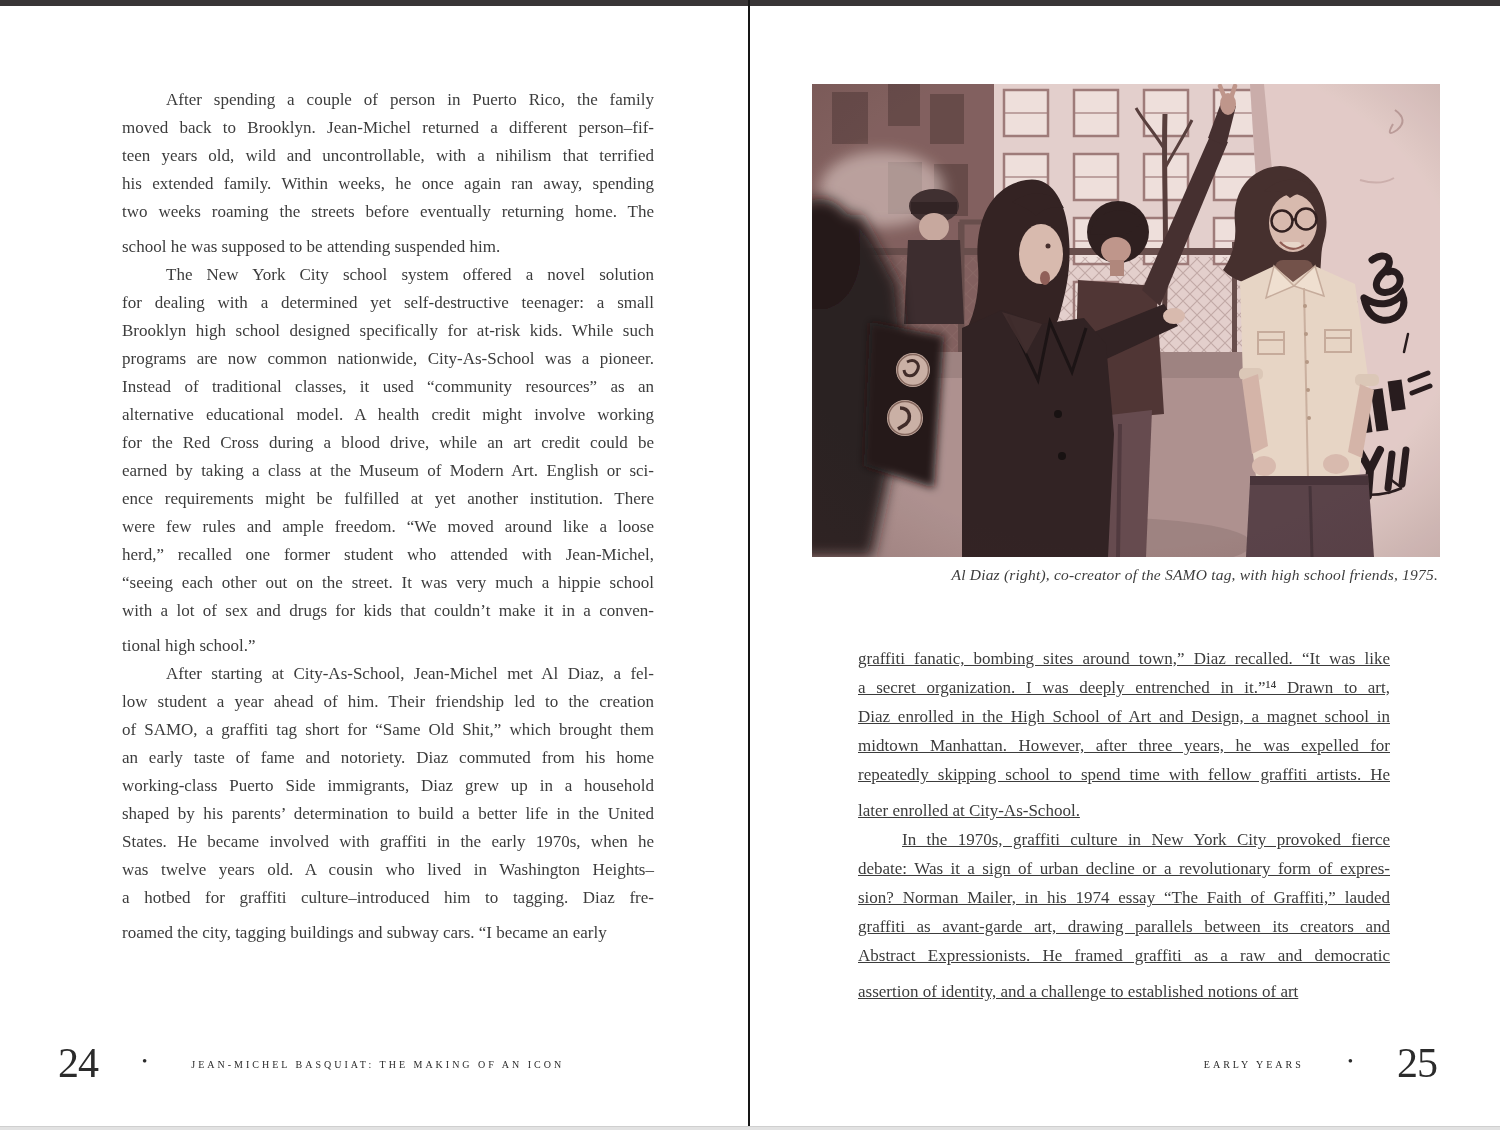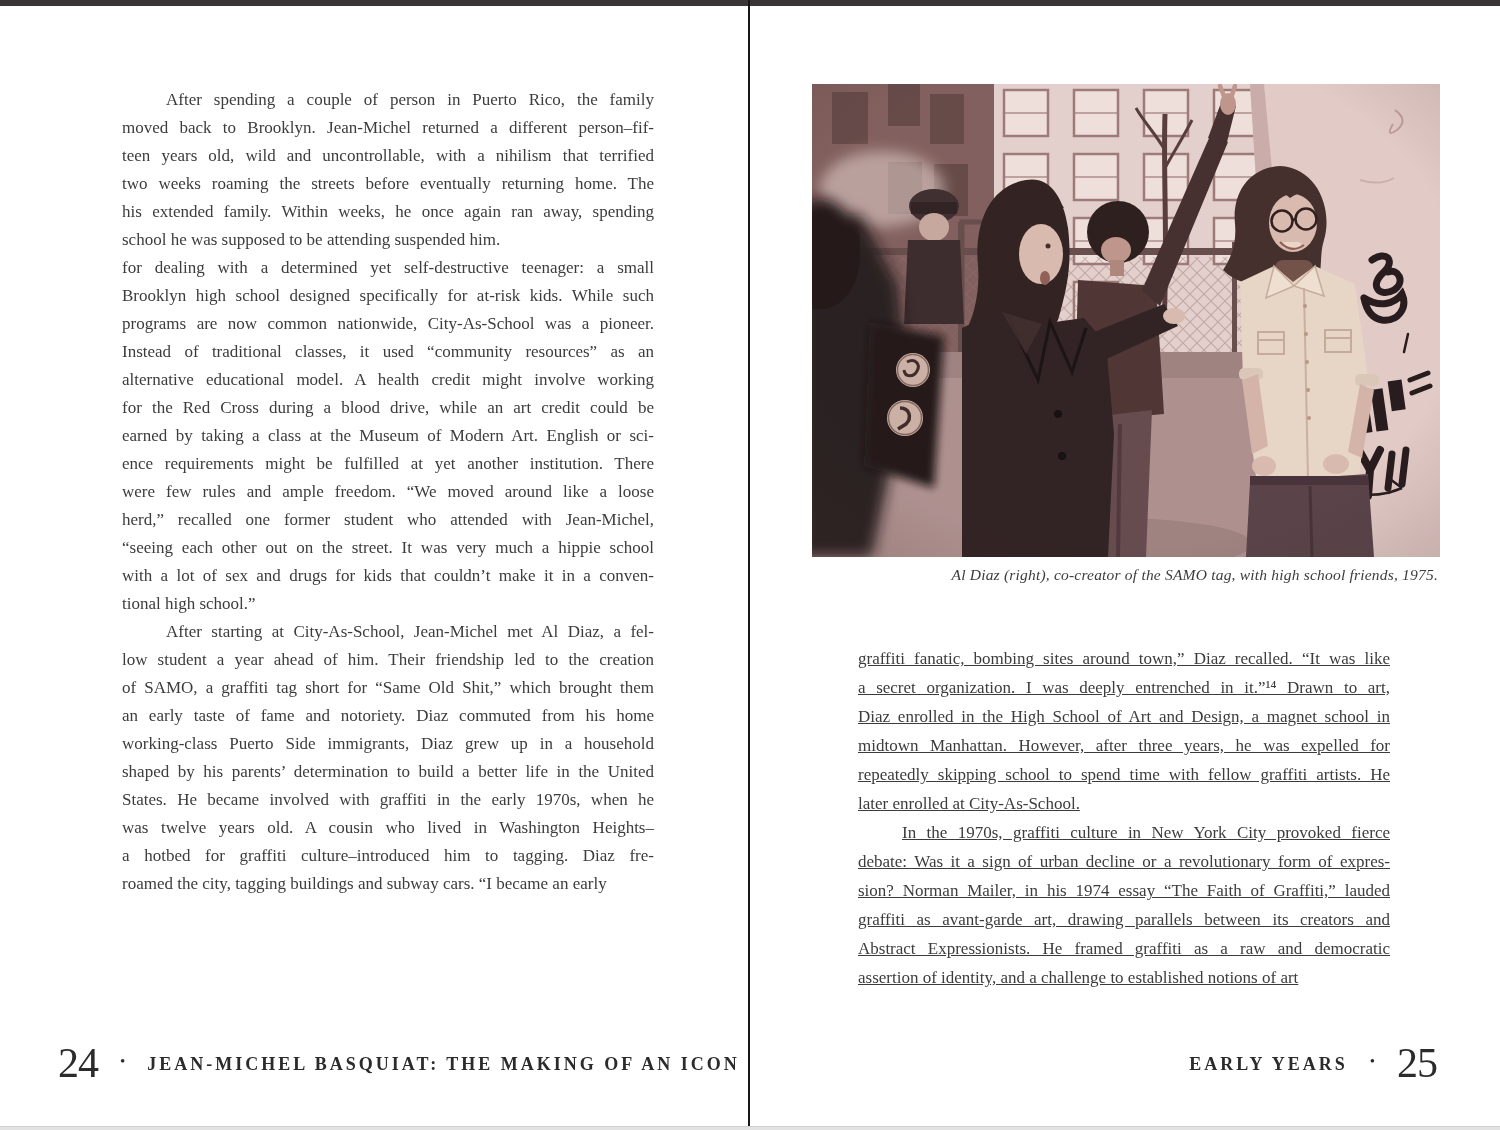--- a/index.html
+++ b/index.html
@@ -11,58 +11,59 @@
   .top-bar { position:absolute; left:0; top:0; width:1500px; height:6px; background:var(--edge-dark); }
   .bottom-bar { position:absolute; left:0; bottom:0; width:1500px; height:3px; background:var(--edge-light); border-top:1px solid #cfcfcf; }
   .divider { position:absolute; left:748px; top:0; width:2px; height:1130px; background:var(--divider); }
 
   .text-col { position:absolute; }
   .col-left  { left:122px; top:86px;  width:532px; }
   .col-right { left:858px; top:644px; width:532px; }
   .line { font-size:17px; color:var(--ink); text-align:justify; text-align-last:justify; white-space:normal; }
   .col-left  .line { line-height:28px; }
   .col-right .line { line-height:29px;text-decoration:underline; }
-  .line.last { text-align-last:left; }
+  .line.last { text-align-last:left;margin-top:7px; }
   .para.indent .line.first { text-indent:44px; }
 
   .photo-frame { position:absolute; left:812px; top:84px; width:628px; height:473px; overflow:hidden; }
   .photo-frame svg { display:block; width:100%; height:100%; }
 
   .caption {
     position:absolute; left:813px; top:566px; width:625px;
     font-style:italic; font-size:15.5px; color:var(--ink); letter-spacing:0.2px;text-align:right;
   }
 
-  .footer { position:absolute; top:1042px; display:flex; align-items:center; }
+  .footer { position:absolute; top:1042px; display:flex; align-items:center;gap:22px; }
   .footer-left  { left:58px; }
   .footer-right { right:63px; justify-content:flex-start; }
   .page-num { font-size:42px; font-weight:400; color:var(--footer-ink); line-height:42px; letter-spacing:-1px; }
   .footer-dot { font-size:15px; color:var(--footer-ink); margin:0 22px; position:relative; top:-2px; }
   .footer-title {
-    font-size:18px; font-weight:700; color:var(--footer-ink);
+    font-size:10px; font-weight:400; color:var(--footer-ink);
     letter-spacing:3px; position:relative; top:1px;
   }
 </style>
 </head>
 <body>
 
 <div class="top-bar"></div>
 <div class="divider"></div>
 <div class="bottom-bar"></div>
 
 <div class="text-col col-left">
     <div class="para indent">
       <div class="line first">After spending a couple of person in Puerto Rico, the family</div>
       <div class="line">moved back to Brooklyn. Jean-Michel returned a different person–fif-</div>
       <div class="line">teen years old, wild and uncontrollable, with a nihilism that terrified</div>
+      <div class="line">his extended family. Within weeks, he once again ran away, spending</div>
       <div class="line">two weeks roaming the streets before eventually returning home. The</div>
-      <div class="line">his extended family. Within weeks, he once again ran away, spending</div>
       <div class="line last">school he was supposed to be attending suspended him.</div>
     </div>
     <div class="para indent">
+      <div class="line first">The New York City school system offered a novel solution</div>
       <div class="line">for dealing with a determined yet self-destructive teenager: a small</div>
       <div class="line">Brooklyn high school designed specifically for at-risk kids. While such</div>
       <div class="line">programs are now common nationwide, City-As-School was a pioneer.</div>
       <div class="line">Instead of traditional classes, it used “community resources” as an</div>
       <div class="line">alternative educational model. A health credit might involve working</div>
       <div class="line">for the Red Cross during a blood drive, while an art credit could be</div>
       <div class="line">earned by taking a class at the Museum of Modern Art. English or sci-</div>
       <div class="line">ence requirements might be fulfilled at yet another institution. There</div>
       <div class="line">were few rules and ample freedom. “We moved around like a loose</div>
       <div class="line">herd,” recalled one former student who attended with Jean-Michel,</div>

